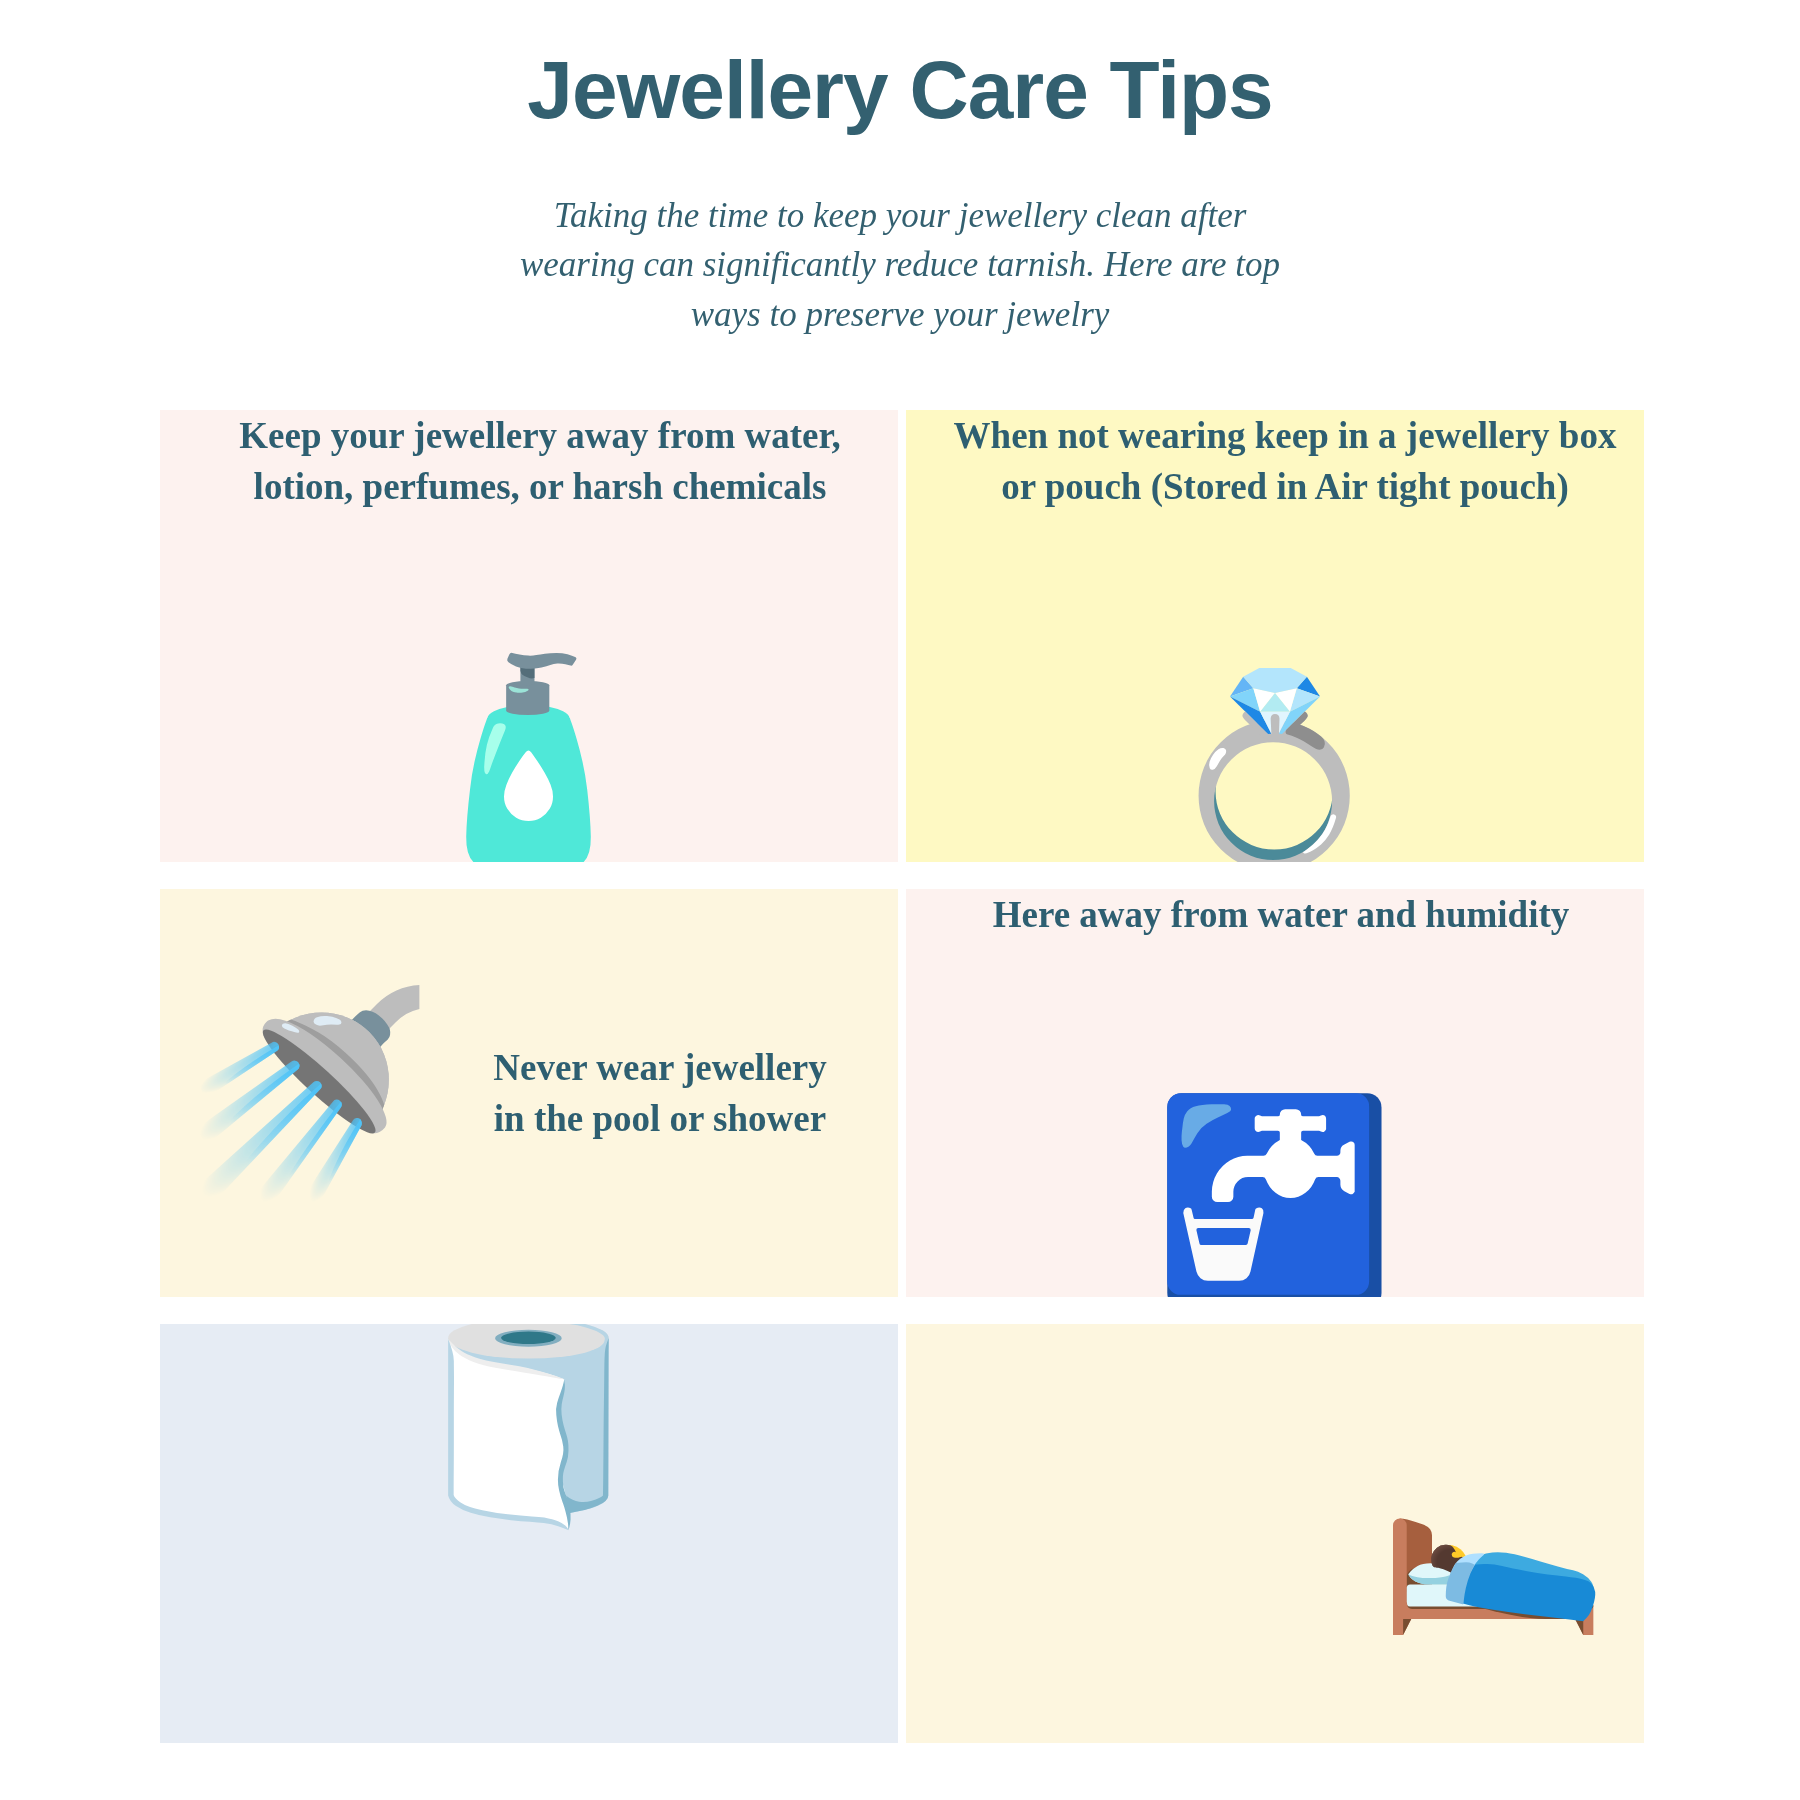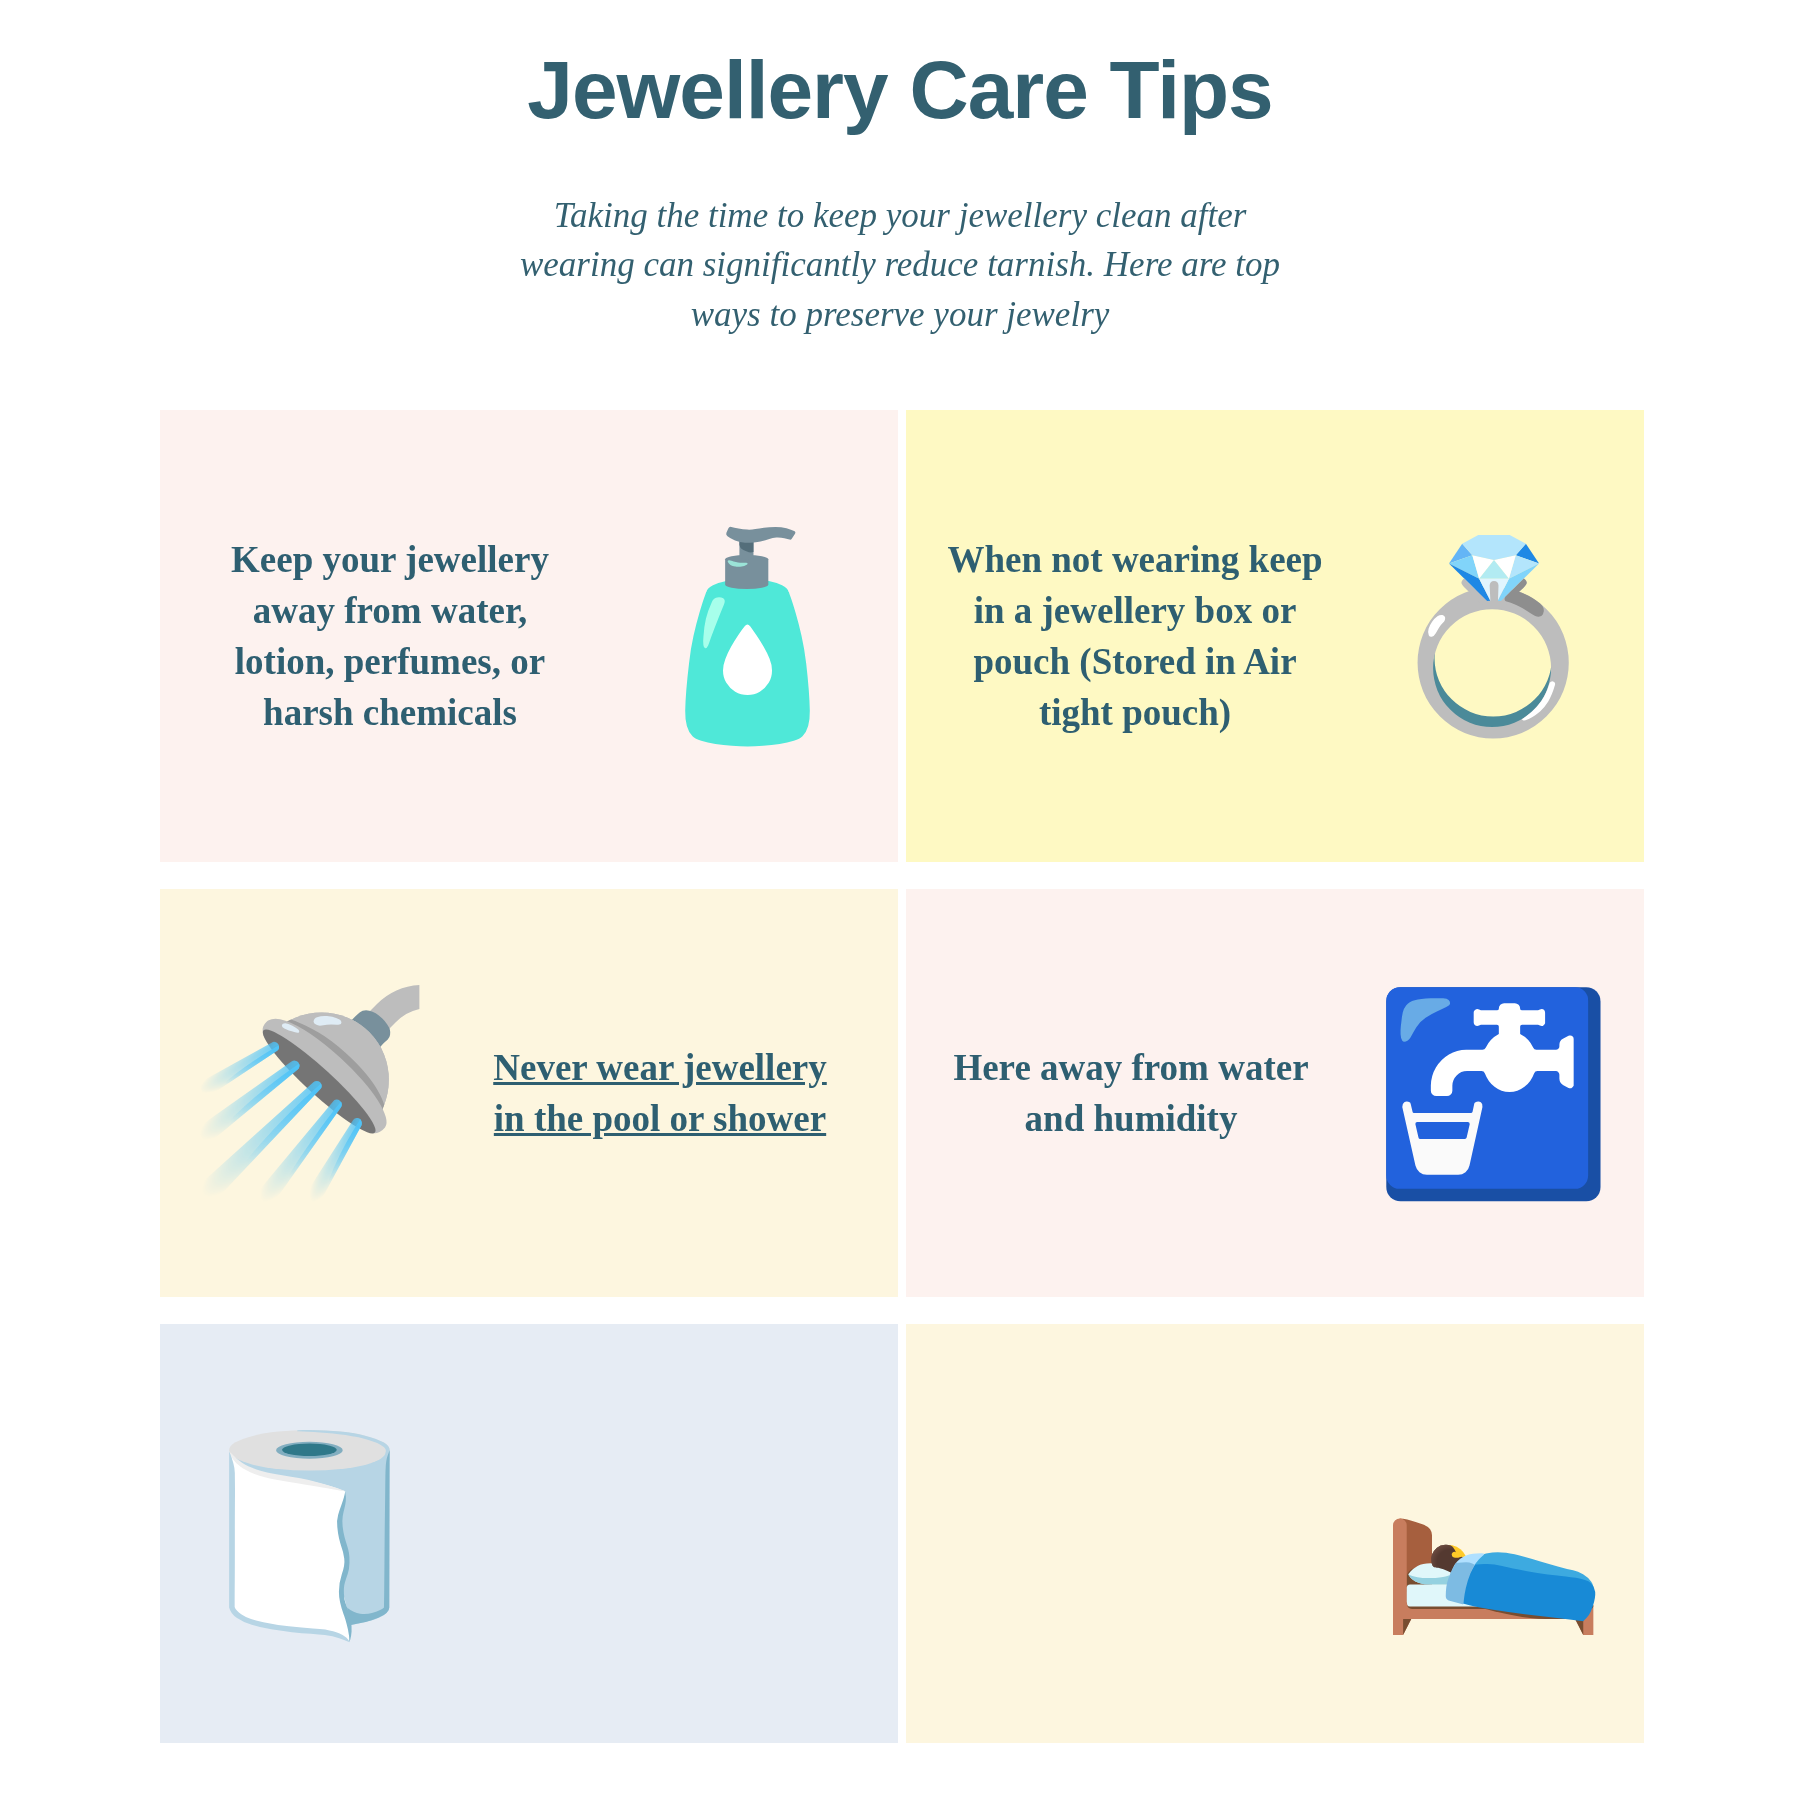--- a/index.html
+++ b/index.html
@@ -71,21 +71,21 @@
     display: flex;
     align-items: center;
     box-sizing: border-box;
     overflow: hidden;
   }
 
   .card.bg-pink  { background: #fdf2ef; }
   .card.bg-blue  { background: #e6ecf4; }
   .card.bg-cream { background: #fdf6df; }
 
-  .card.text-left  { flex-direction: row; }
+  .card.text-left  { flex-direction: column; }
   .card.text-right { flex-direction: row-reverse; }
 
   .card-text {
     flex: 1 1 auto;
     font-family: "Liberation Serif", serif;
     font-weight: 700;
     font-size: 36px;
     line-height: 1.38;
     color: #2e5f71;
     text-align: center;
@@ -107,21 +107,21 @@
   
   .card[data-card="1"] .card-art { font-size: 200px; width: 300px; }
   .card[data-card="2"] .card-art { font-size: 185px; width: 300px; }
   .card[data-card="3"] .card-art { font-size: 200px; width: 300px; }
   .card[data-card="4"] .card-art { font-size: 195px; width: 300px; }
   .card[data-card="5"] .card-art { font-size: 195px; width: 300px; }
   .card[data-card="6"] .card-art { font-size: 185px; width: 300px; }
 
   .card[data-card="1"] .card-text { font-size: 37px; padding-left: 40px; }
   .card[data-card="2"] .card-text { font-size: 37px; padding-right: 10px; padding-left: 30px; }
-  .card[data-card="3"] .card-text { font-size: 37px; padding-right: 56px; text-decoration: underline; }
+  .card[data-card="3"] .card-text { font-size: 37px; padding-right: 56px; }
   .card[data-card="4"] .card-text { font-size: 37px; padding-left: 30px; }
   .card[data-card="5"] .card-text { font-size: 37px; padding-left: 40px; }
   .card[data-card="6"] .card-text { font-size: 37px; padding-right: 30px; }
 </style>
 </head>
 <body>
 
 <div class="page">
 
   <div class="header">

